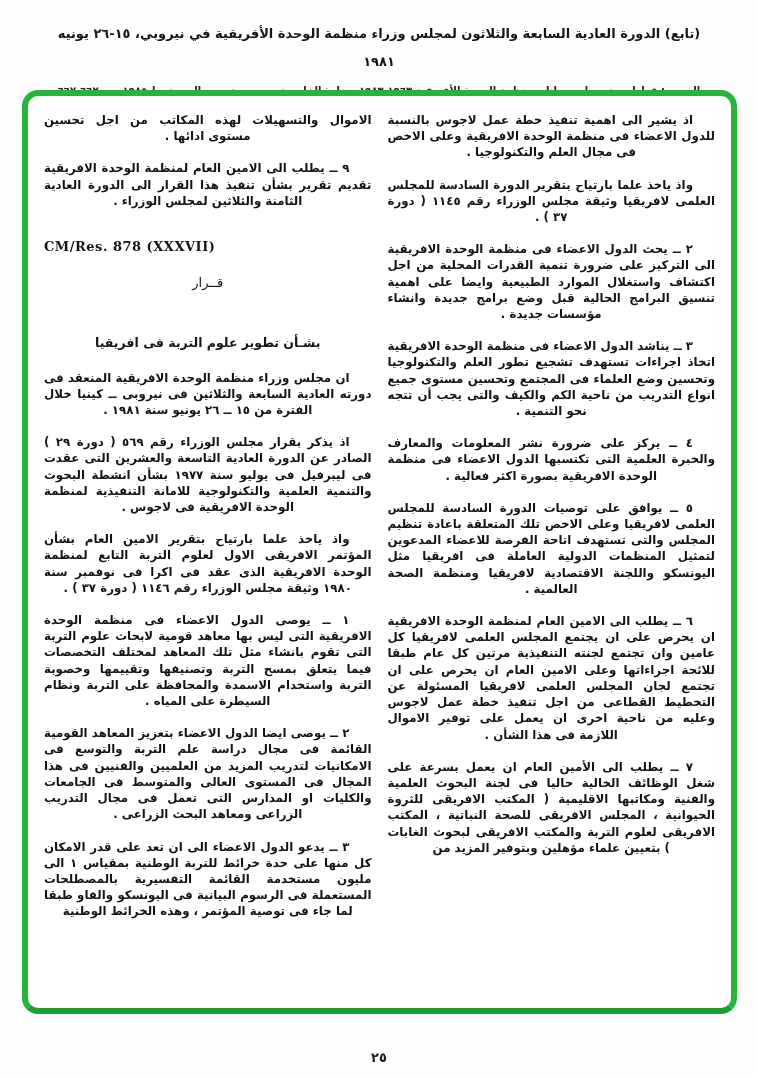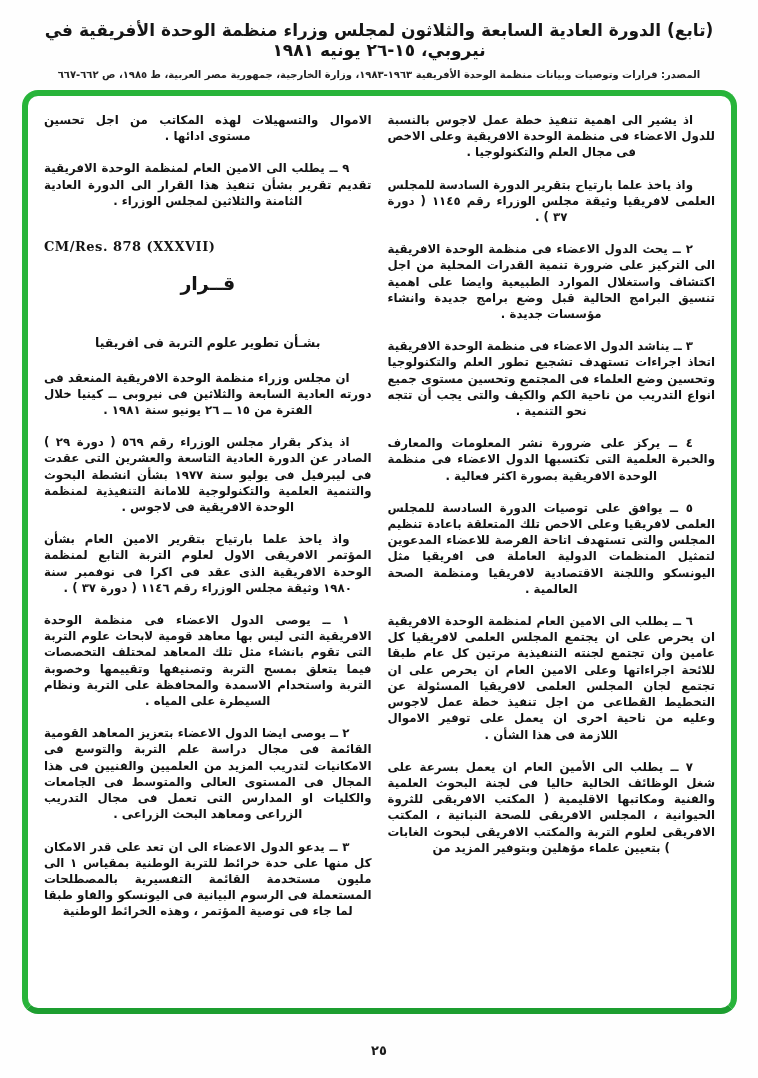--- a/index.html
+++ b/index.html
@@ -11,23 +11,23 @@
     color: #161616;
     overflow: hidden;
   }
   .header {
     position: absolute;
     top: 20px; left: 0; right: 0;
     text-align: center;
     direction: rtl;
   }
   .header-line1 {
-    font-size: 17px;
+    font-size: 13px;
     font-weight: bold;
-    line-height: 20px;
+    line-height: 28px;
     padding: 0 40px;
   }
   .header-line2 {
     margin-top: 9px;
     font-size: 10px;
     font-weight: bold;
     color: #222;
     padding: 0 36px;
   }
   .content-frame {
@@ -68,35 +68,35 @@
     text-align-last: left;
     font-family: "DejaVu Serif", serif;
     font-size: 13px;
     font-weight: 600;
     letter-spacing: 0.5px;
     margin: 30px 0 20px 0;
   }
   .res-title {
     text-align: center;
     text-align-last: center;
-    font-size: 19px;
-    font-weight: bold;
+    font-size: 13px;
+    font-weight: normal;
     margin-bottom: 14px;
   }
   .res-subtitle {
     text-align: center;
     text-align-last: center;
     font-size: 12.5px;
     font-weight: bold;
     margin-bottom: 18px;
     margin-top: 44px;
   }
   .page-number {
     position: absolute;
-    bottom: 20px; left: 0; right: 0;
+    bottom: 13px; left: 0; right: 0;
     text-align: center;
     font-size: 13px;
     font-weight: bold;
     color: #1b1b1b;
   }
 </style>
 </head>
 <body>
 
 <div class="header">

